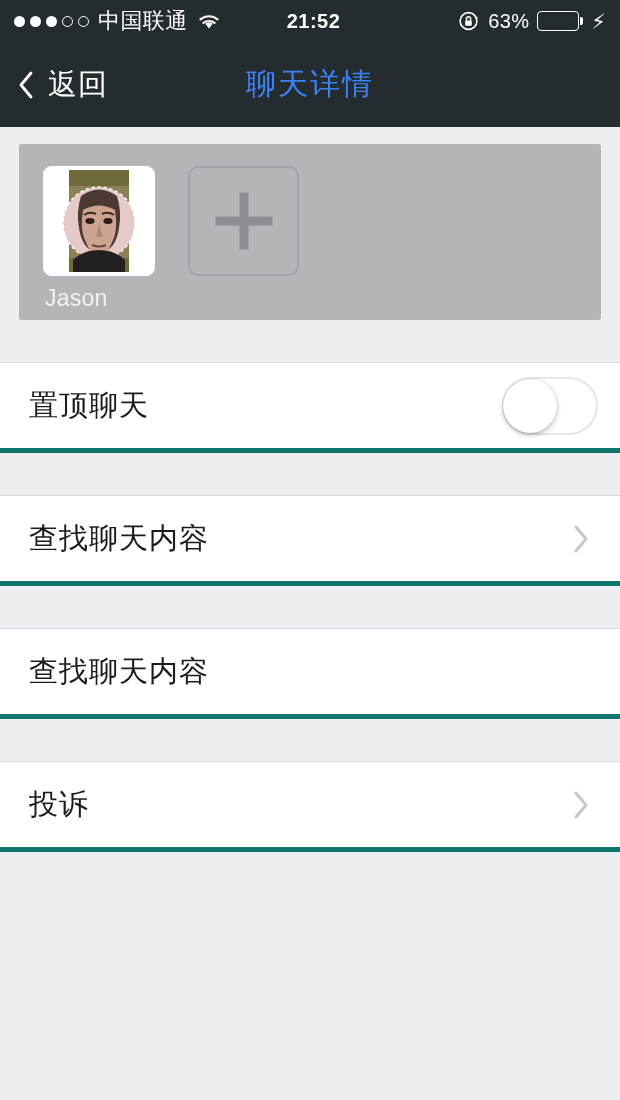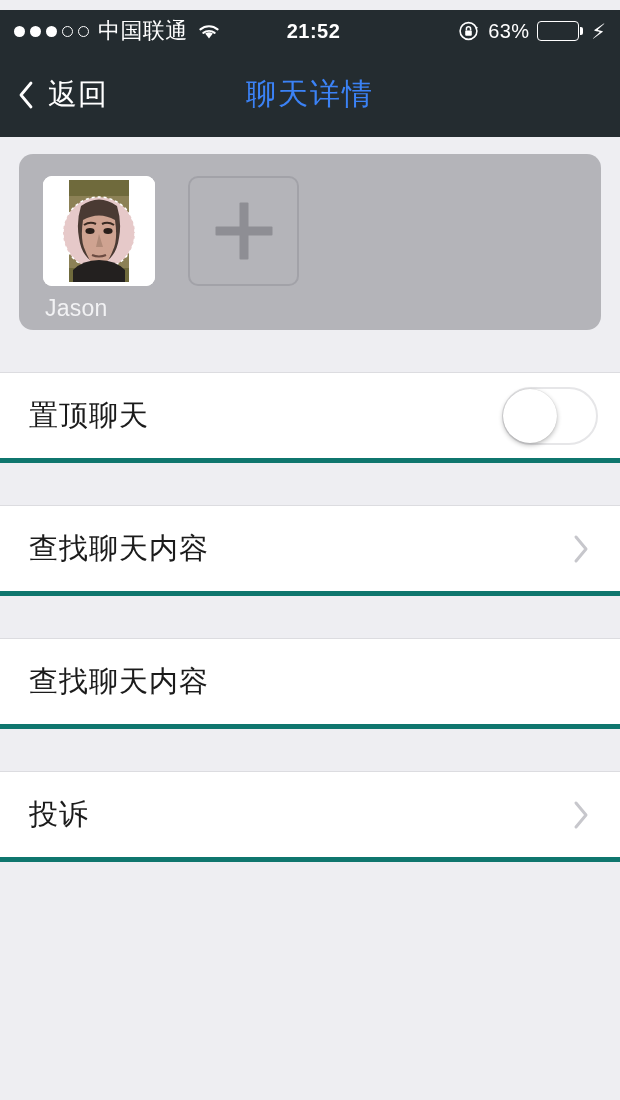--- a/index.html
+++ b/index.html
@@ -19,21 +19,20 @@
   
   .statusbar {
     height: 42px;
     background: #242c30;
     display: flex;
     align-items: center;
     padding: 0 14px;
     box-sizing: border-box;
     color: #ffffff;
     position: relative;
-    margin-top: 10px;
   }
   .sb-left {
     display: flex;
     align-items: center;
     gap: 9px;
   }
   .dots { display: flex; align-items: center; gap: 5px; }
   .dot {
     width: 11px; height: 11px; border-radius: 50%;
     background: #ffffff;
@@ -122,21 +121,21 @@
     letter-spacing: 2px;
     pointer-events: none;
   }
 
   
   .members-wrap {
     padding: 17px 19px 0 19px;
   }
   .members-card {
     background: #b4b4b9;
-    border-radius: 14px;
+    border-radius: 2px;
     height: 176px;
     box-sizing: border-box;
     padding: 22px 0 0 24px;
     display: flex;
     align-items: flex-start;
     gap: 33px;
   }
   .member {
     width: 112px;
   }

